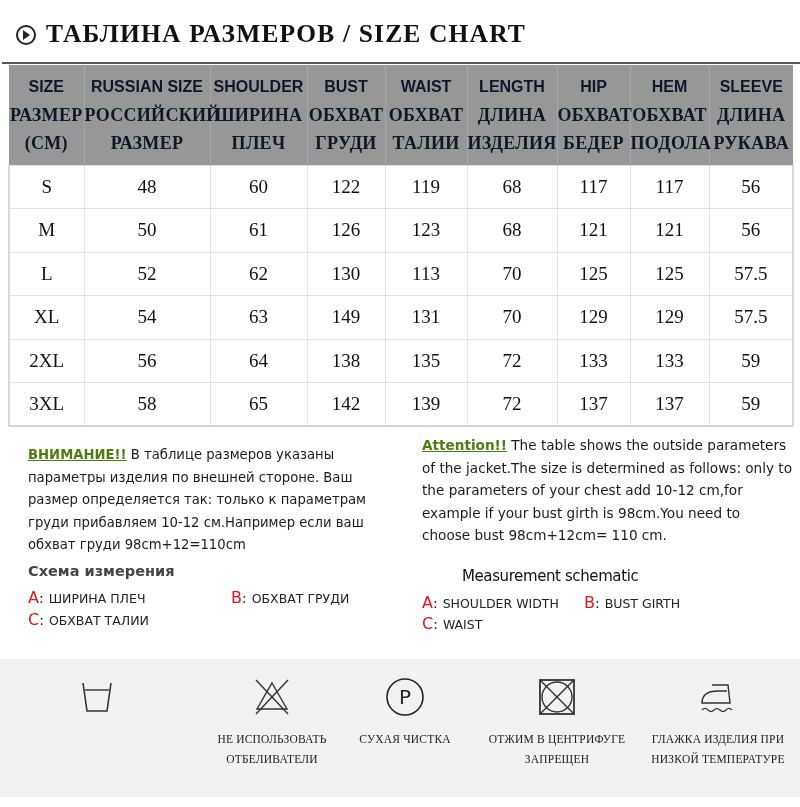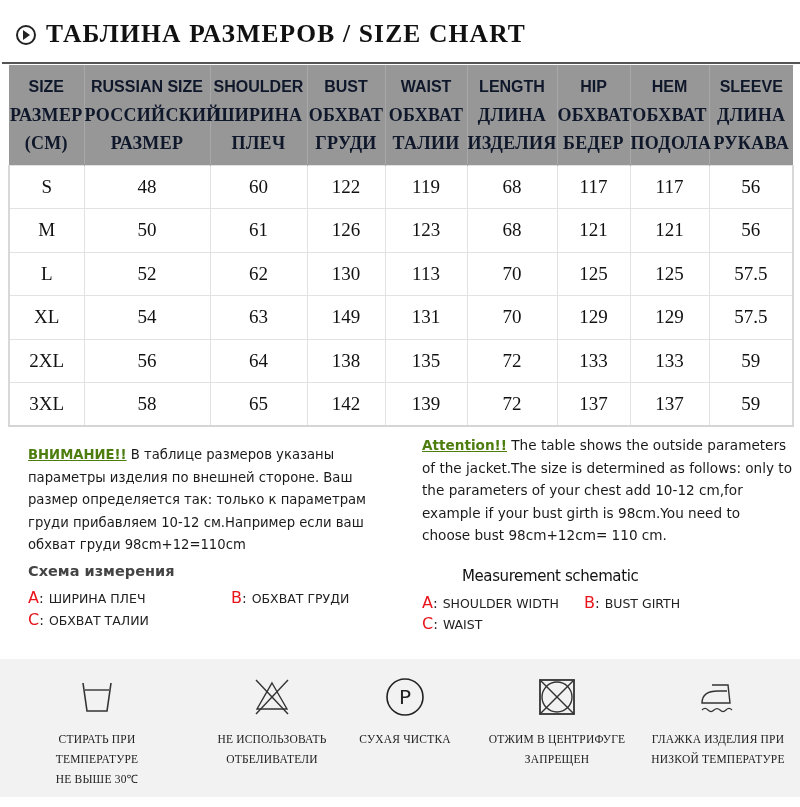--- a/index.html
+++ b/index.html
@@ -208,24 +208,20 @@
 <div class="legend-item" style="left:422px;top:614px;">
   <span class="key">C</span><span class="colon">:</span><span>WAIST</span>
 </div>
 
 <div class="care-panel">
   <div class="care-item" style="left:17px;">
     <svg class="care-icon" viewBox="0 0 40 40">
       <path d="M6 6 L10 34 L30 34 L34 6" fill="none" stroke="#333" stroke-width="1.6"></path>
       <line x1="8" y1="13" x2="32" y2="13" stroke="#333" stroke-width="1.4"></line>
     </svg>
-    <div class="care-label">
-      <div>СТИРАТЬ ПРИ ТЕМПЕРАТУРЕ</div>
-      <div>НЕ ВЫШЕ 30℃</div>
-    </div>
   </div>
   <div class="care-item" style="left:192px;">
     <svg class="care-icon" viewBox="0 0 40 40">
       <path d="M20 6 L35 32 L5 32 Z" fill="none" stroke="#333" stroke-width="1.4"></path>
       <line x1="4" y1="3" x2="36" y2="37" stroke="#333" stroke-width="1.4"></line>
       <line x1="36" y1="3" x2="4" y2="37" stroke="#333" stroke-width="1.4"></line>
     </svg>
     <div class="care-label">
       <div>НЕ ИСПОЛЬЗОВАТЬ</div>
       <div>ОТБЕЛИВАТЕЛИ</div>

